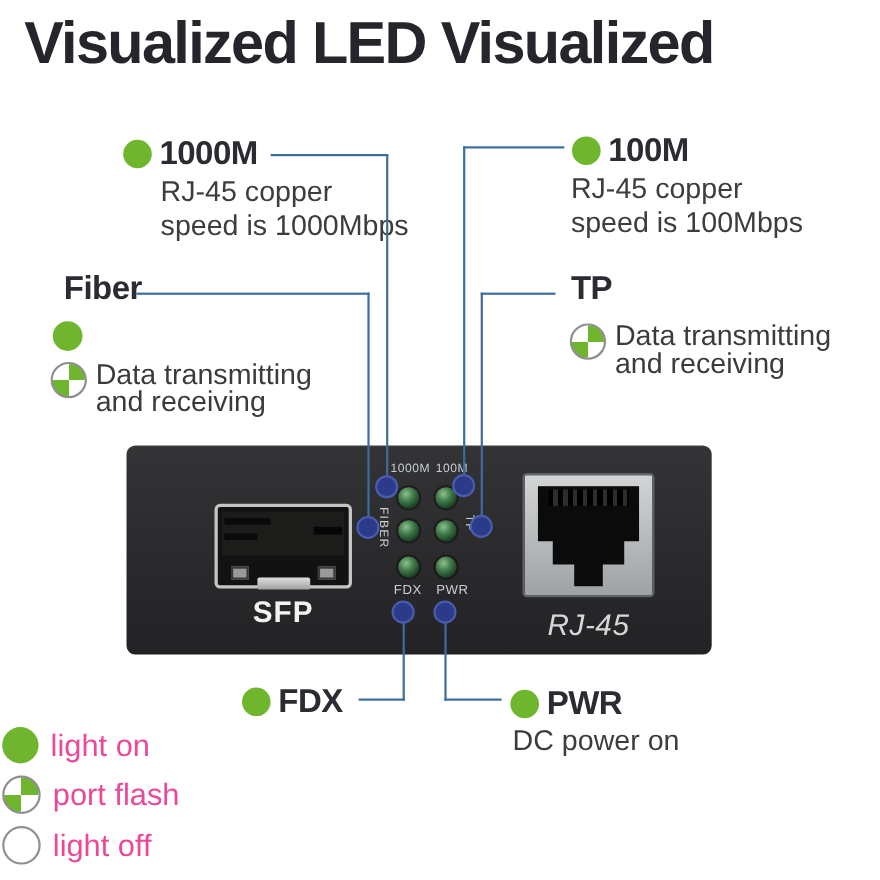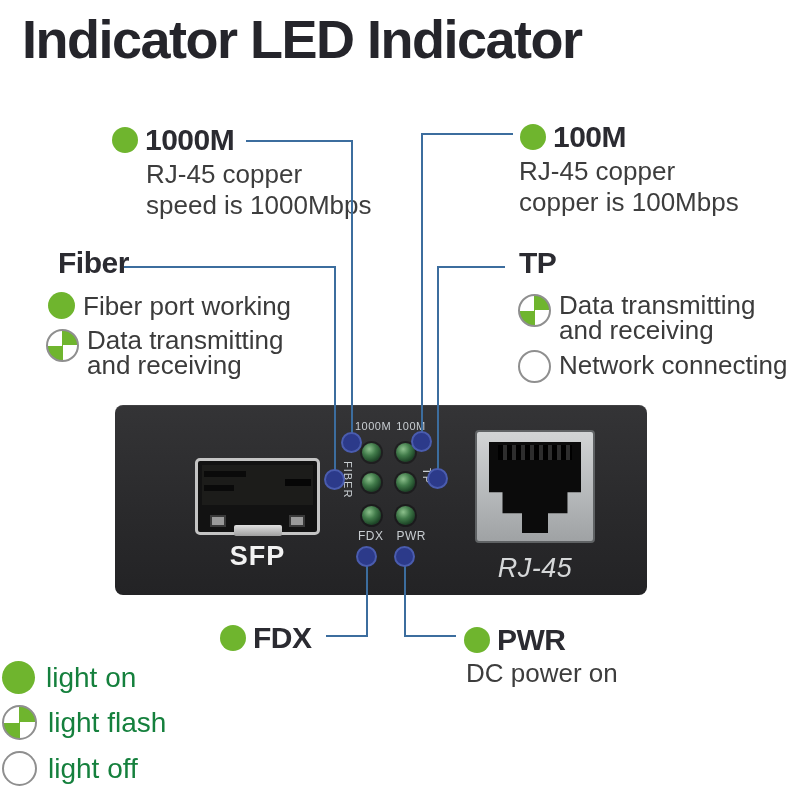--- a/index.html
+++ b/index.html
@@ -8,21 +8,21 @@
     font-family:"Liberation Sans",sans-serif;color:#3d3d3d;
   }
   
   .page-title{
     position:absolute;left:22px;top:8px;width:760px;
     font-size:54px;font-weight:bold;letter-spacing:-1.5px;color:#25252b;
   }
   .sec-title{font-size:30px;font-weight:bold;color:#2b2b31;letter-spacing:-0.5px;line-height:32px;}
   .desc{font-size:26px;color:#3d3d3d;line-height:31px;}
   .row-text{font-size:26px;color:#3b3b3b;line-height:25px;}
-  .legend-text{font-size:28px;color:#15803d;}
+  .legend-text{font-size:28px;color:#ec4899;}
   
   .bullet{width:27px;height:27px;border-radius:50%;background:#6fb52e;flex:none;}
   .flash-icon{
     width:29px;height:29px;border-radius:50%;flex:none;border:2px solid #8f8f8f;
     background:conic-gradient(from 0deg,#6fb52e 0 25%,#ffffff 25% 50%,#6fb52e 50% 75%,#ffffff 75% 100%);
   }
   .off-icon{width:29px;height:29px;border-radius:50%;flex:none;border:2px solid #8f8f8f;background:#ffffff;}
   .icon-sm{width:26px;height:26px;}
   .flexrow{position:absolute;display:flex;align-items:center;gap:7px;}
   .itemrow{position:absolute;display:flex;align-items:flex-start;gap:8px;}
@@ -76,58 +76,53 @@
     background:repeating-linear-gradient(90deg,#000 0 5px,#2d2d2d 5px 9px);
   }
   #rj45-label{position:absolute;left:360px;top:148px;width:120px;text-align:center;
     font-size:27px;color:#d5d7d8;letter-spacing:0.5px;font-style:italic;}
 </style>
 </head>
 <body>
 
 <div id="canvas">
 
-  <div class="page-title">Indicator LED Indicator</div>
+  <div class="page-title">Visualized LED Visualized</div>
 
   <div class="flexrow" style="left:112px;top:124px;">
     <span class="bullet icon-sm"></span>
     <span class="sec-title">1000M</span>
   </div>
   <div class="desc" style="position:absolute;left:146px;top:159px;">
     <div>RJ-45 copper</div>
     <div>speed is 1000Mbps</div>
   </div>
 
   <div class="flexrow" style="left:520px;top:121px;">
     <span class="bullet icon-sm"></span>
     <span class="sec-title">100M</span>
   </div>
   <div class="desc" style="position:absolute;left:519px;top:156px;">
     <div>RJ-45 copper</div>
-    <div>copper is 100Mbps</div>
+    <div>speed is 100Mbps</div>
   </div>
 
   <div class="sec-title" style="position:absolute;left:58px;top:247px;">Fiber</div>
   <div class="itemrow" style="left:48px;top:292px;width:280px;">
     <span class="bullet"></span>
-    <span class="row-text" style="line-height:29px;">Fiber port working</span>
   </div>
   <div class="itemrow" style="left:46px;top:328px;width:246px;">
     <span class="flash-icon" style="margin-top:1px;"></span>
     <span class="row-text">Data transmitting and receiving</span>
   </div>
 
   <div class="sec-title" style="position:absolute;left:519px;top:247px;">TP</div>
   <div class="itemrow" style="left:518px;top:293px;width:246px;">
     <span class="flash-icon" style="margin-top:1px;"></span>
     <span class="row-text">Data transmitting and receiving</span>
-  </div>
-  <div class="itemrow" style="left:518px;top:350px;width:280px;">
-    <span class="off-icon"></span>
-    <span class="row-text" style="line-height:31px;">Network connecting</span>
   </div>
 
   <div id="device">
     <div id="sfp-cage">
       <div class="cage-inner"></div>
       <div class="cage-bar1"></div>
       <div class="cage-bar2"></div>
       <div class="cage-bar3"></div>
       <div class="cage-clip" style="left:12px;"></div>
       <div class="cage-clip" style="right:12px;"></div>
@@ -191,21 +186,21 @@
   </div>
   <div class="desc" style="position:absolute;left:466px;top:658px;">DC power on</div>
 
   <div style="position:absolute;left:2px;top:661px;display:flex;flex-direction:column;gap:11px;">
     <div style="display:flex;align-items:center;gap:11px;">
       <span class="bullet" style="width:33px;height:33px;"></span>
       <span class="legend-text">light on</span>
     </div>
     <div style="display:flex;align-items:center;gap:11px;">
       <span class="flash-icon" style="width:31px;height:31px;"></span>
-      <span class="legend-text">light flash</span>
+      <span class="legend-text">port flash</span>
     </div>
     <div style="display:flex;align-items:center;gap:11px;">
       <span class="off-icon" style="width:31px;height:31px;"></span>
       <span class="legend-text">light off</span>
     </div>
   </div>
 
 </div>
 
 </body></html>

